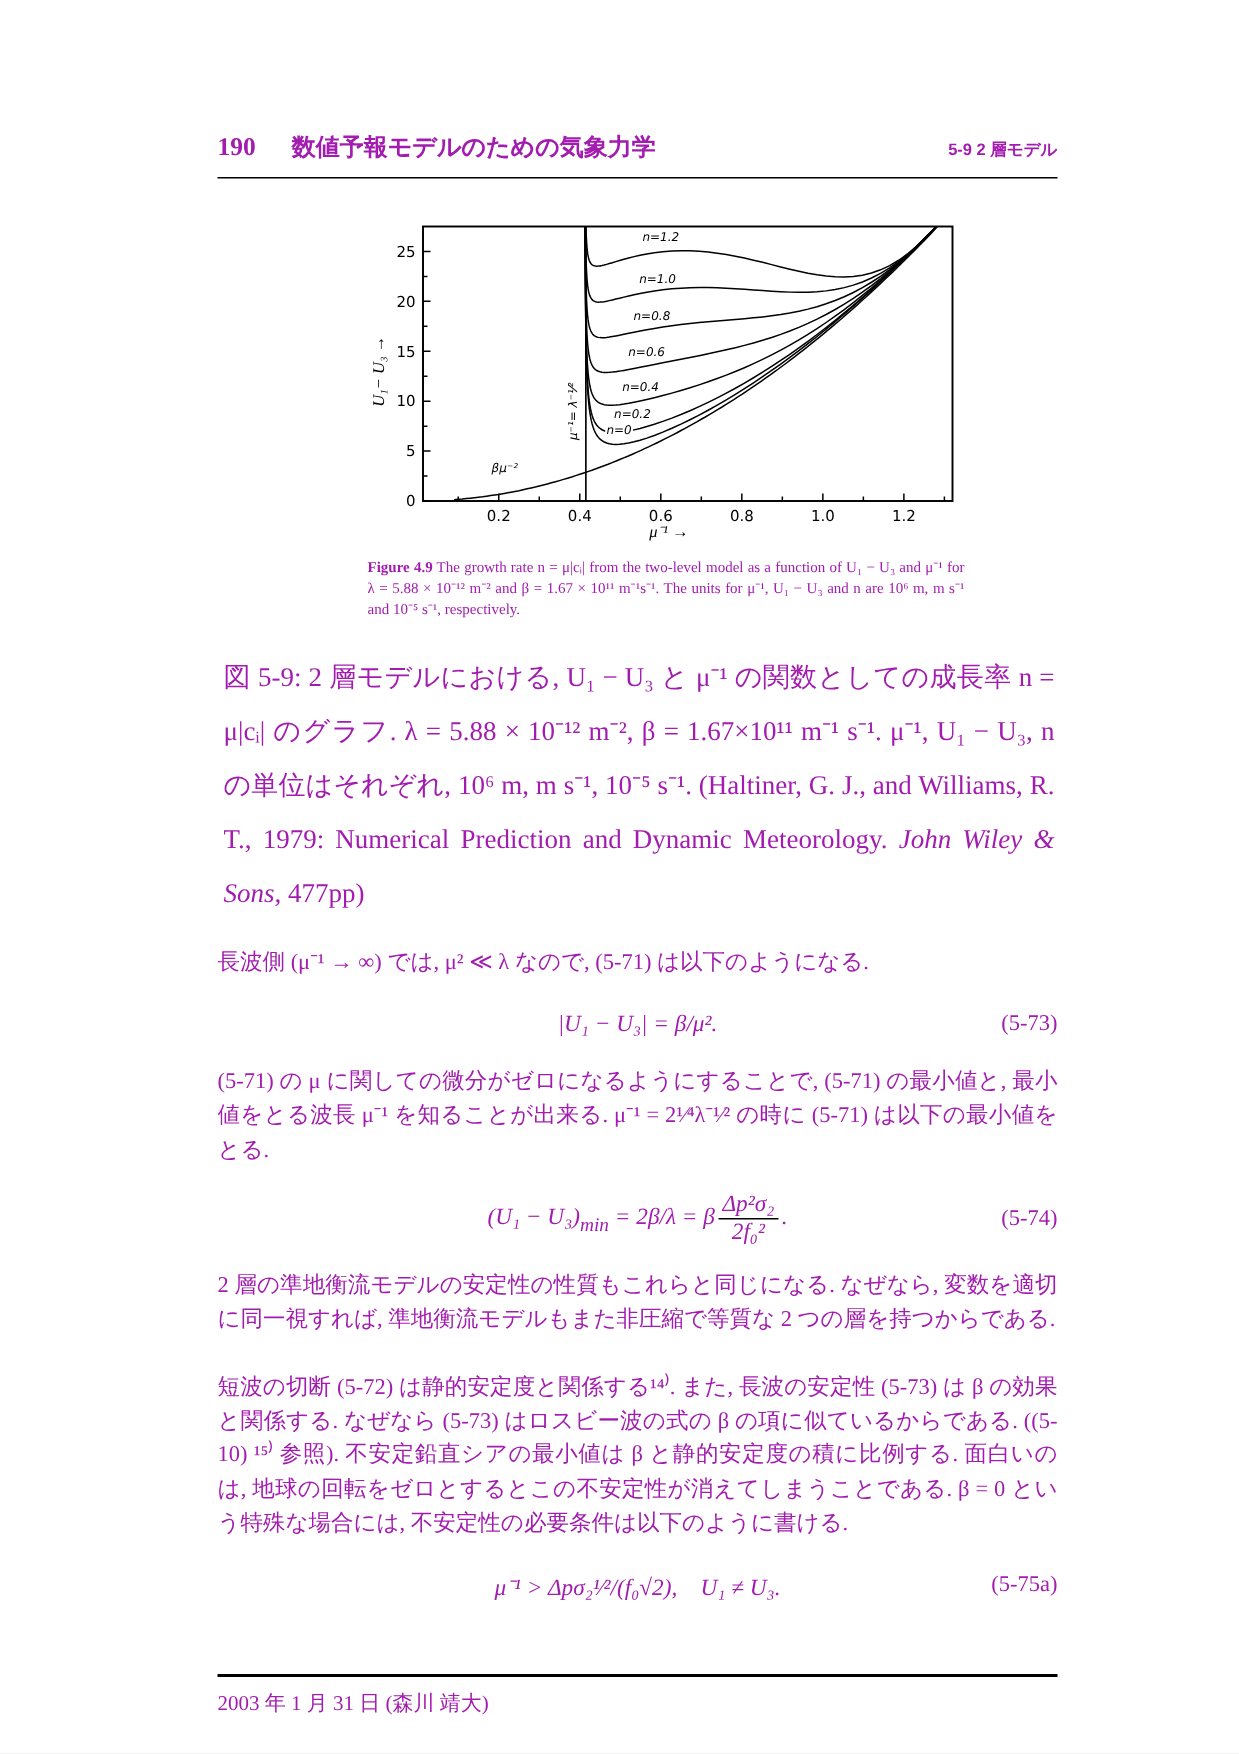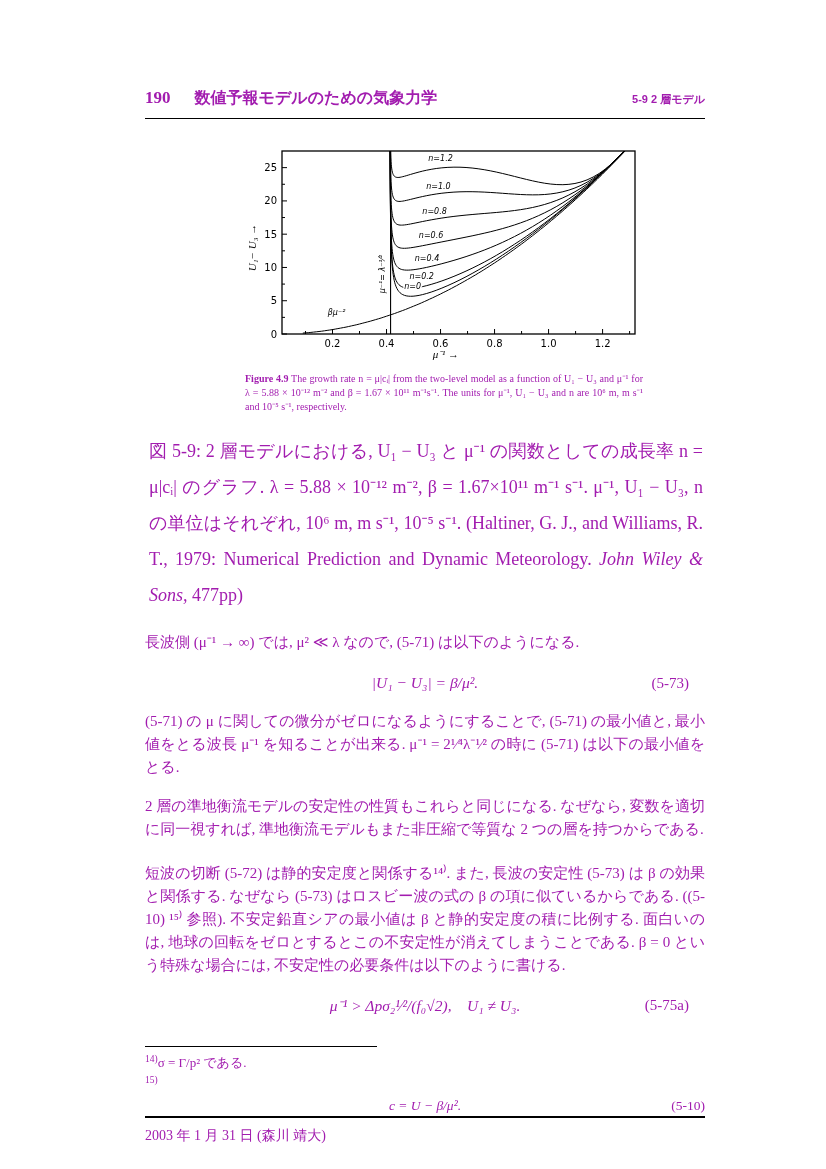--- a/index.html
+++ b/index.html
@@ -22,21 +22,21 @@
           line-height:2.0;text-align:justify;}
   .cap-jp i{font-style:italic;}
   
   .bodytxt{}
   .para{font-size:15px;line-height:1.52;text-align:justify;margin:0;}
   .p1{margin-top:0;}
   .p2{margin-top:14px;}
   .p3{margin-top:16px;}
   .p4{margin-top:22px;}
   .eq{position:relative;text-align:center;font-style:italic;font-size:15.5px;}
-  .eq .num{position:absolute;right:16px;top:50%;transform:translateY(-50%);font-style:normal;font-size:15px;}
+  .eq .num{position:absolute;right:0;top:50%;transform:translateY(-50%);font-style:normal;font-size:15px;}
   .eq1{margin:21px 0 18px 0;}
   .eq2{margin:16px 0 14px 0;}
   .eq3{margin:18px 0 0 0;}
   .frac{display:inline-block;vertical-align:middle;text-align:center;line-height:1.05;margin:0 2px;}
   .frac .fnum{display:block;border-bottom:1px solid #000;padding:0 3px 1px 3px;}
   .frac .fden{display:block;padding-top:1px;}
   
   .fnblock{margin-top:30px;font-size:13px;}
   .fnrule{width:232px;border-top:1px solid #000;margin:0 0 5px 0;height:0;}
   .fnline{line-height:1.5;}
@@ -138,38 +138,33 @@
   <div class="bodytxt">
     <p class="para p1">長波側 (μ⁻¹ → ∞) では, μ² ≪ λ なので, (5-71) は以下のようになる.</p>
 
     <div class="eq eq1">
       <span>|U₁ − U₃| = β/μ².</span>
       <span class="num">(5-73)</span>
     </div>
 
     <p class="para p2">(5-71) の μ に関しての微分がゼロになるようにすることで, (5-71) の最小値と, 最小値をとる波長 μ⁻¹ を知ることが出来る. μ⁻¹ = 2¹⁄⁴λ⁻¹⁄² の時に (5-71) は以下の最小値をとる.</p>
 
+    <div class="eq eq2">
+      <span>(U₁ − U₃)</span><sub>min</sub><span> = 2β/λ = β</span><span class="frac"><span class="fnum">Δp²σ₂</span><span class="fden">2f₀²</span></span><span>.</span>
+      <span class="num">(5-74)</span>
+    </div>
 
     <p class="para p3">2 層の準地衡流モデルの安定性の性質もこれらと同じになる. なぜなら, 変数を適切に同一視すれば, 準地衡流モデルもまた非圧縮で等質な 2 つの層を持つからである.</p>
 
     <p class="para p4">短波の切断 (5-72) は静的安定度と関係する¹⁴⁾. また, 長波の安定性 (5-73) は β の効果と関係する. なぜなら (5-73) はロスビー波の式の β の項に似ているからである. ((5-10) ¹⁵⁾ 参照). 不安定鉛直シアの最小値は β と静的安定度の積に比例する. 面白いのは, 地球の回転をゼロとするとこの不安定性が消えてしまうことである. β = 0 という特殊な場合には, 不安定性の必要条件は以下のように書ける.</p>
 
     <div class="eq eq3">
       <span>μ⁻¹ &gt; Δpσ₂¹⁄²/(f₀√2), U₁ ≠ U₃.</span>
       <span class="num">(5-75a)</span>
     </div>
   </div>
 
-  <div class="fnblock">
-    <div class="fnrule"></div>
-    <div class="fnline"><sup>14)</sup><span>σ = Γ/p² である.</span></div>
-    <div class="fnline"><sup>15)</sup></div>
-    <div class="fneq">
-      <span>c = U − β/μ².</span>
-      <span class="num">(5-10)</span>
-    </div>
-  </div>
 
   <div class="ftr">
     <span>2003 年 1 月 31 日 (森川 靖大)</span>
   </div>
 
 </div>
 
 </body></html>

